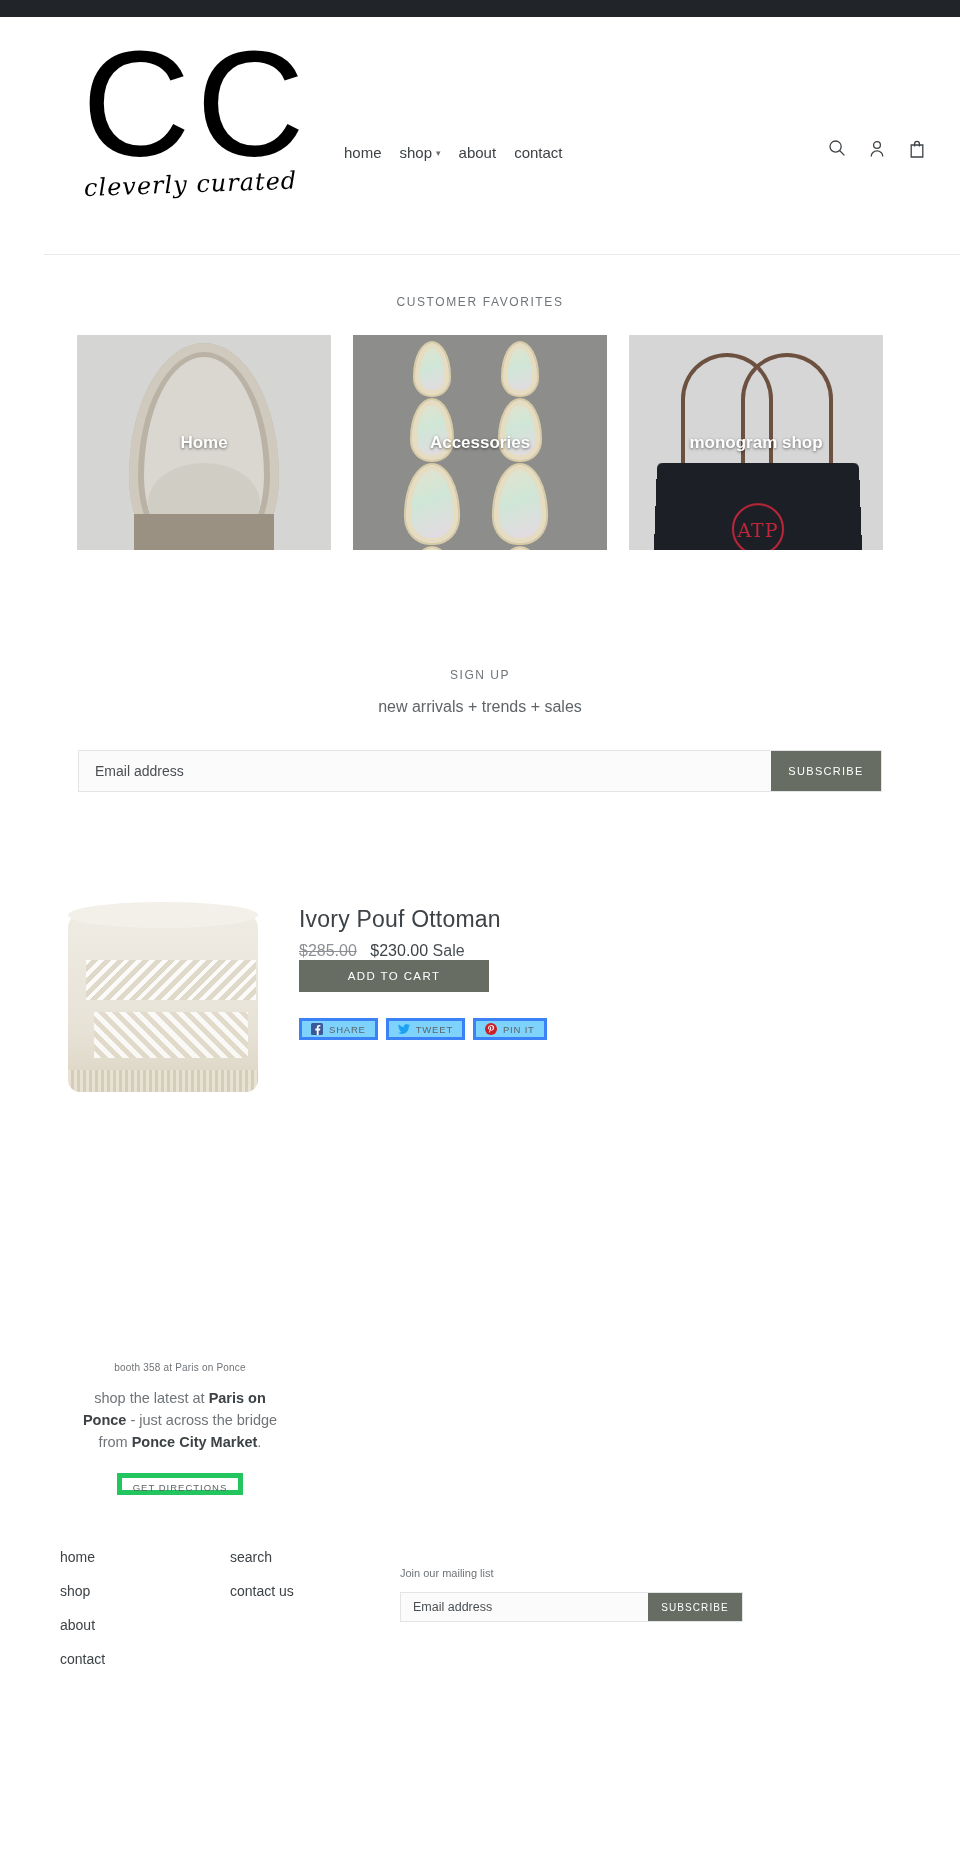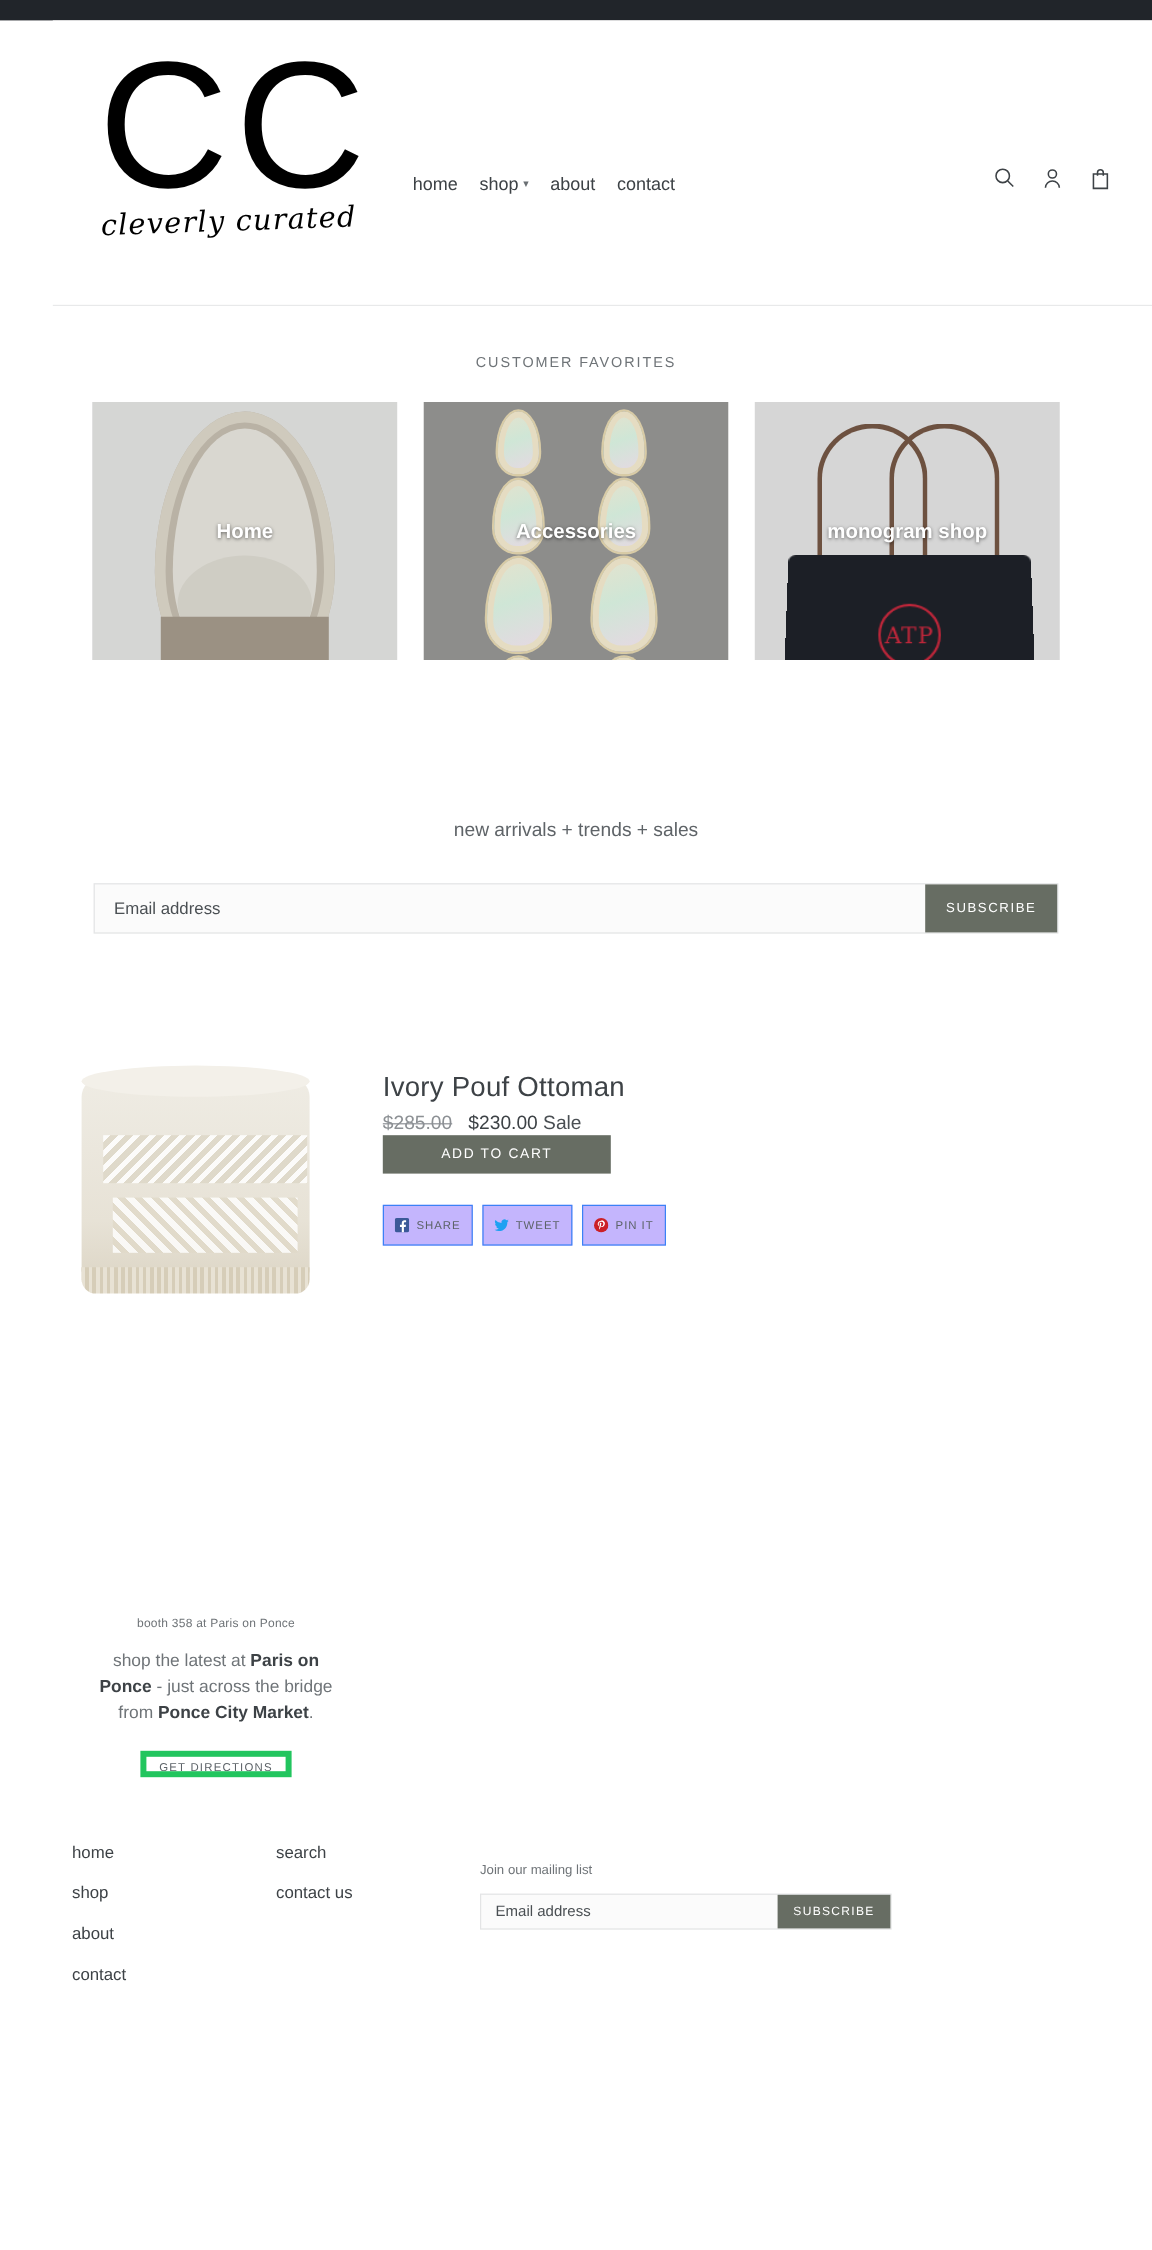--- a/index.html
+++ b/index.html
@@ -230,21 +230,21 @@
     font-size: 11px;
     letter-spacing: 1.3px;
     cursor: pointer;
     font-family: "Liberation Sans", sans-serif;
   }
 
   
   .product {
     display: flex;
     padding: 100px 60px 0 60px;
-    gap: 44px;
+    gap: 24px;
   }
   .product-media {
     width: 215px;
     flex: 0 0 215px;
     position: relative;
     height: 230px;
   }
   .pouf {
     position: absolute; left: 8px; top: 20px;
     width: 190px; height: 170px;
@@ -299,23 +299,23 @@
     font-size: 14.5px;
     line-height: 21px;
     color: #50555a;
     max-width: 430px;
   }
   .product-dims { margin-top: 22px; font-size: 14.5px; color: #50555a; }
 
   .share-row { display: flex; gap: 8px; margin-top: 26px; }
   .share-btn {
     display: flex; align-items: center; gap: 6px;
-    height: 34px; padding: 0 9px;
-    border: 1px solid #3b82f6;
-    background: #c4b5fd;
+    height: 22px; padding: 0 9px;
+    border: 3px solid #3b82f6;
+    background: #7dd3fc;
     font-size: 9.5px;
     letter-spacing: .8px;
     color: #5d6368;
     cursor: pointer;
   }
   .share-ico { width: 12px; height: 12px; display:block; }
 
   
   .store {
     text-align: center;
@@ -474,20 +474,21 @@
             <div class="tote-mono">ATP</div>
           </div>
       </div>
       <div class="fav-label">monogram shop</div>
     </div>
 
   </div>
 </section>
 
 <section class="signup">
+  <div class="signup-kicker">SIGN UP</div>
   <div class="signup-sub">new arrivals + trends + sales</div>
   <form class="signup-form">
     <input type="email" placeholder="Email address" style="">
     <button class="btn-subscribe">SUBSCRIBE</button>
   </form>
 </section>
 
 <section class="product">
 
   <div class="product-media">

